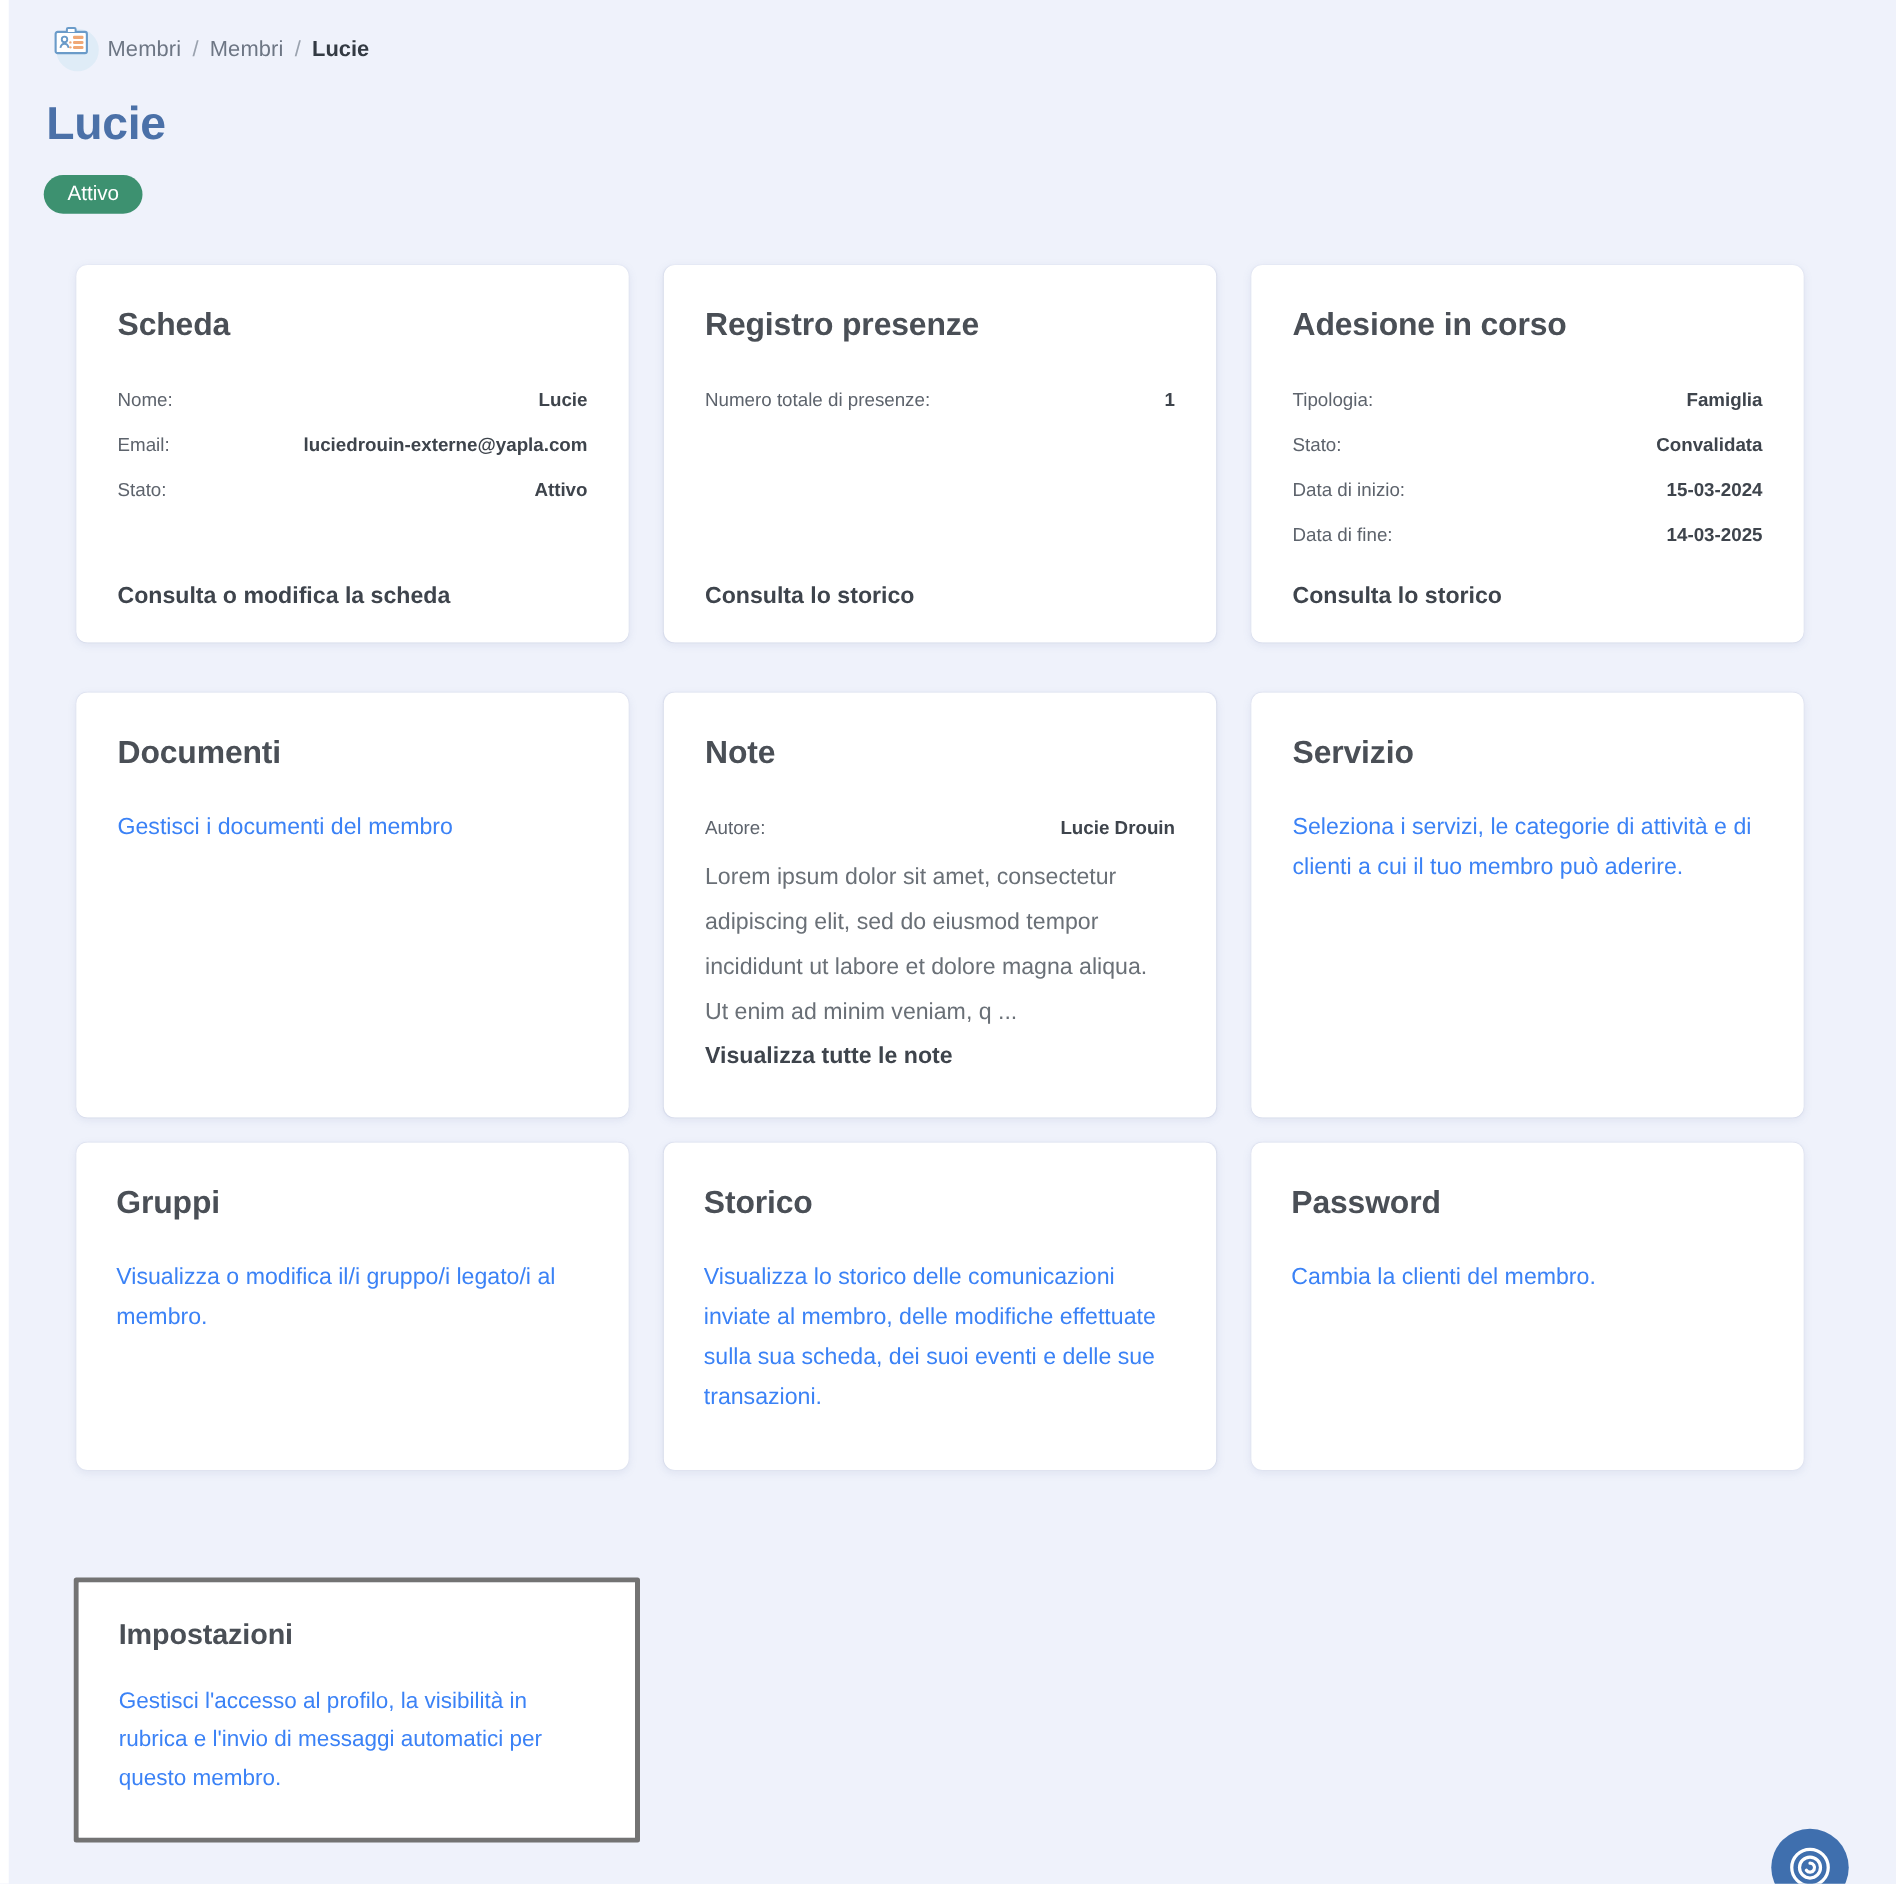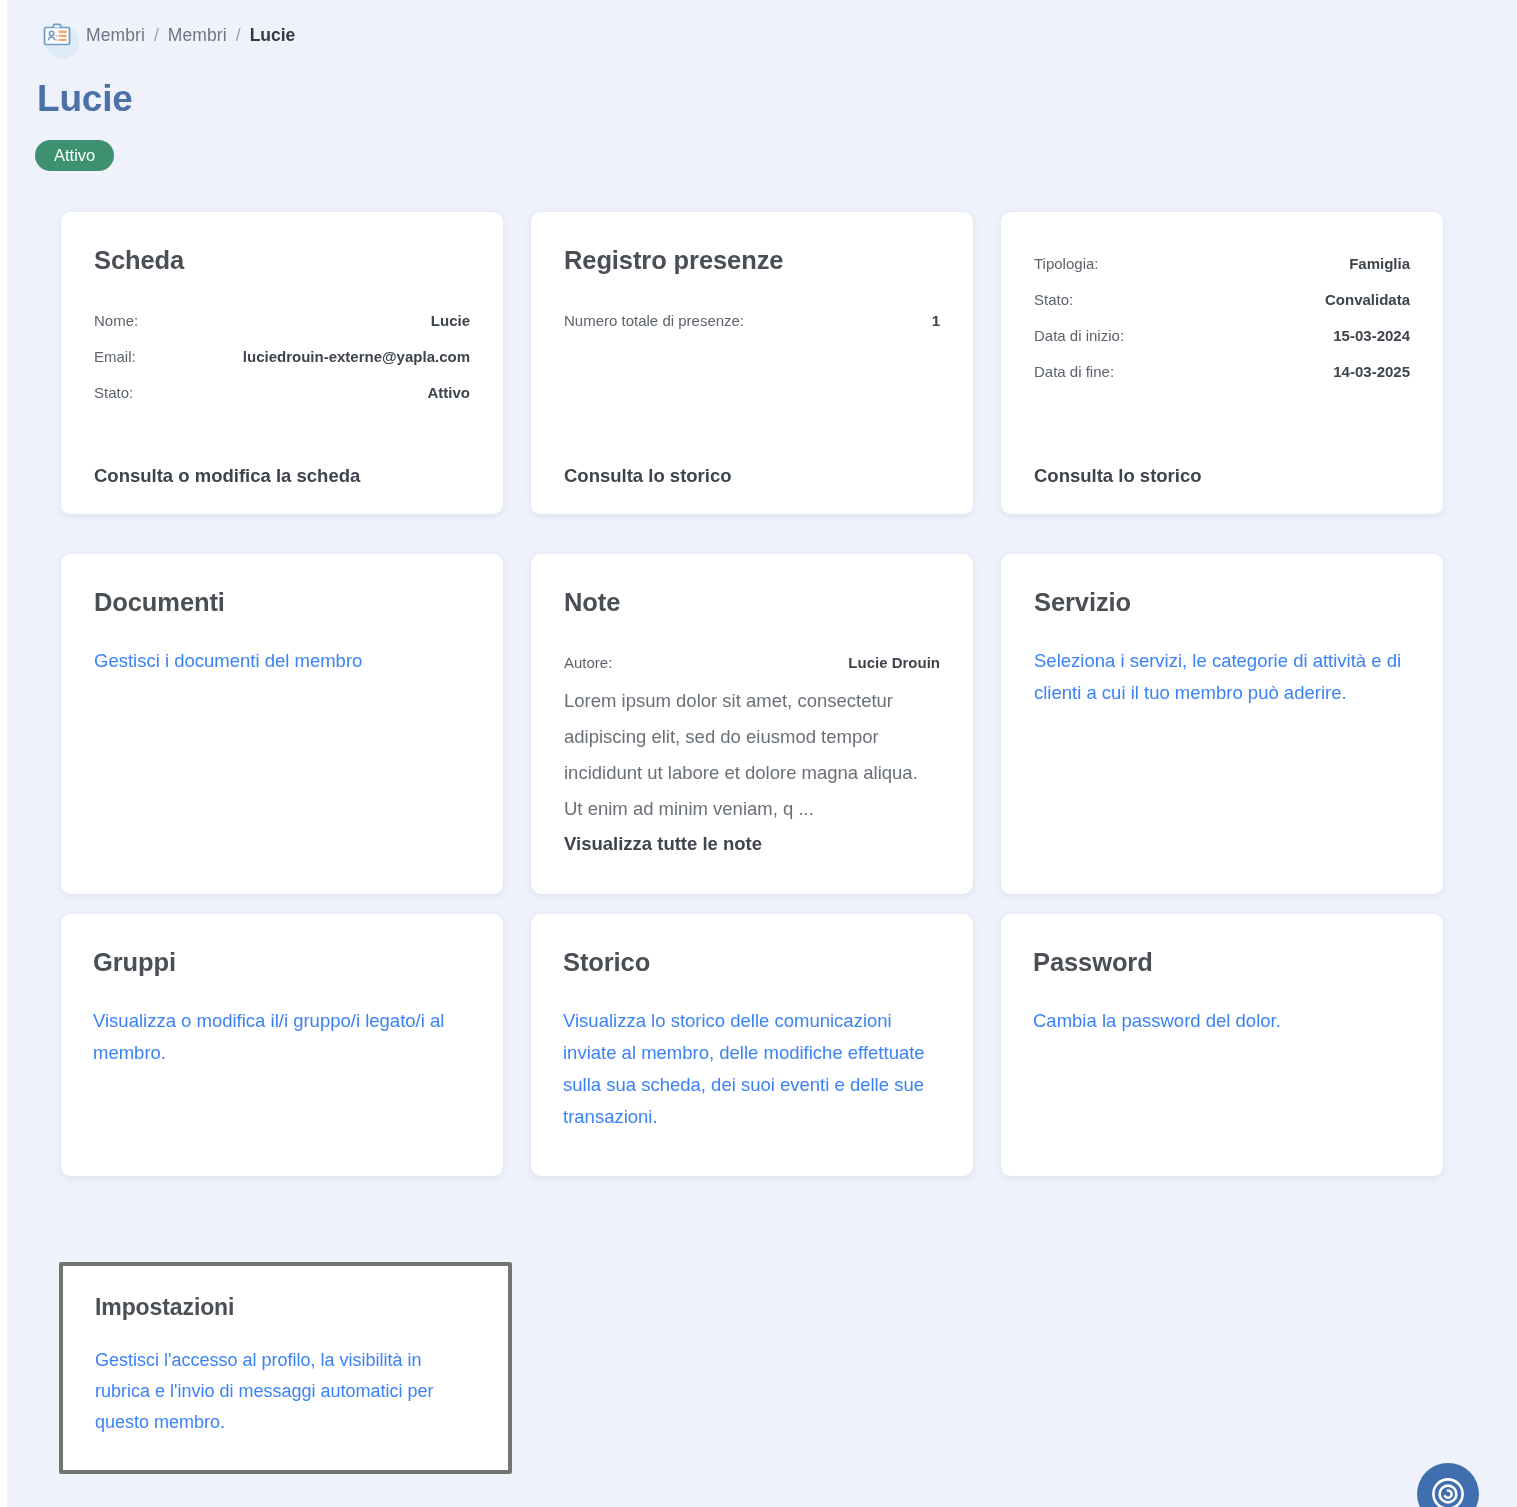--- a/index.html
+++ b/index.html
@@ -30,21 +30,21 @@
     left: 0; top: 0;
     width: 1517px; height: 1507px;
     padding: 0;
   }
 
   
   .breadcrumb-row {
     position: absolute;
     left: 38px; top: 20px;
     display: flex;
-    align-items: center;
+    align-items: flex-end;
     gap: 10px;
     height: 30px;
   }
   .bc-icon-wrap {
     position: relative;
     width: 38px; height: 34px;
     display: flex; align-items: center; justify-content: center;
   }
   .bc-icon-halo {
     position: absolute;
@@ -254,20 +254,21 @@
     <div class="card r1">
       <div class="card-title">Registro presenze</div>
       <div class="kv">
         <span class="k">Numero totale di presenze:</span>
         <span class="v">1</span>
       </div>
       <div class="card-link">Consulta lo storico</div>
     </div>
 
     <div class="card r1">
+      <div class="card-title">Adesione in corso</div>
       <div class="kv">
         <span class="k">Tipologia:</span>
         <span class="v">Famiglia</span>
       </div>
       <div class="kv">
         <span class="k">Stato:</span>
         <span class="v">Convalidata</span>
       </div>
       <div class="kv">
         <span class="k">Data di inizio:</span>
@@ -305,21 +306,21 @@
       <div class="card-desc">Visualizza o modifica il/i gruppo/i legato/i al membro.</div>
     </div>
 
     <div class="card r3">
       <div class="card-title">Storico</div>
       <div class="card-desc">Visualizza lo storico delle comunicazioni inviate al membro, delle modifiche effettuate sulla sua scheda, dei suoi eventi e delle sue transazioni.</div>
     </div>
 
     <div class="card r3">
       <div class="card-title">Password</div>
-      <div class="card-desc">Cambia la password del dolor.</div>
+      <div class="card-desc">Cambia la clienti del membro.</div>
     </div>
 
   </div>
 
   <div class="highlight-wrap">
     <div class="inner">
       <div class="card-title">Impostazioni</div>
       <div class="card-desc">Gestisci l'accesso al profilo, la visibilità in rubrica e l'invio di messaggi automatici per questo membro.</div>
     </div>
   </div>

